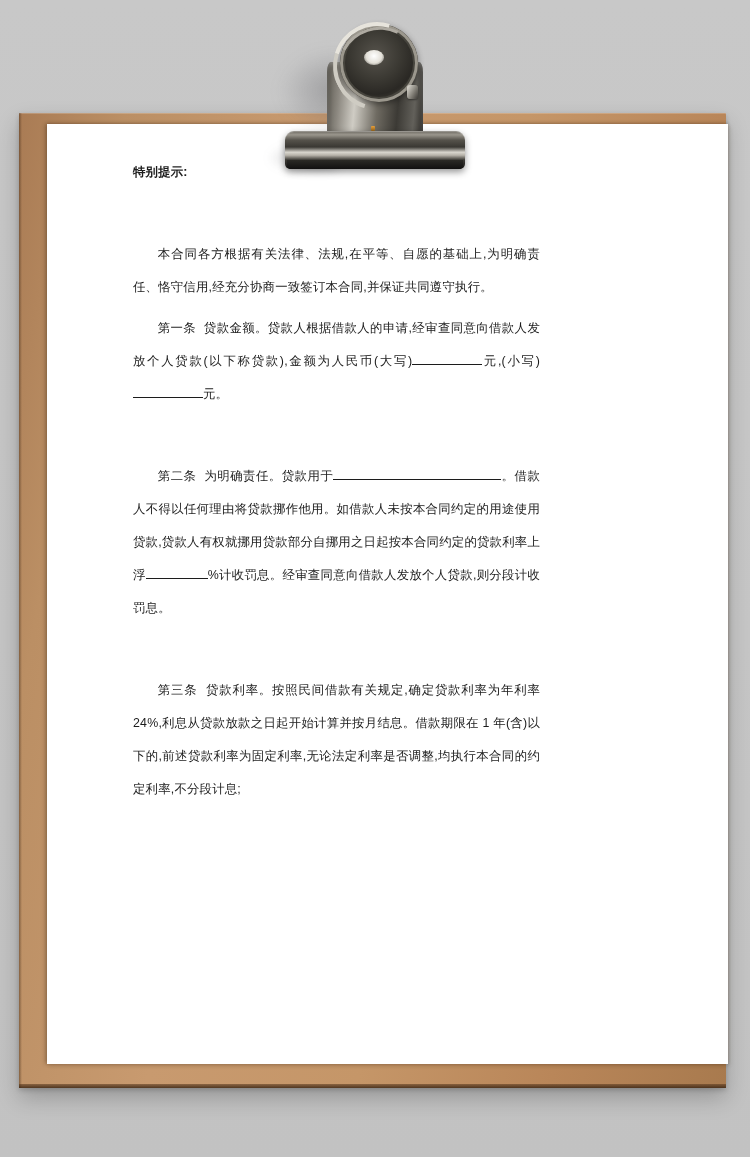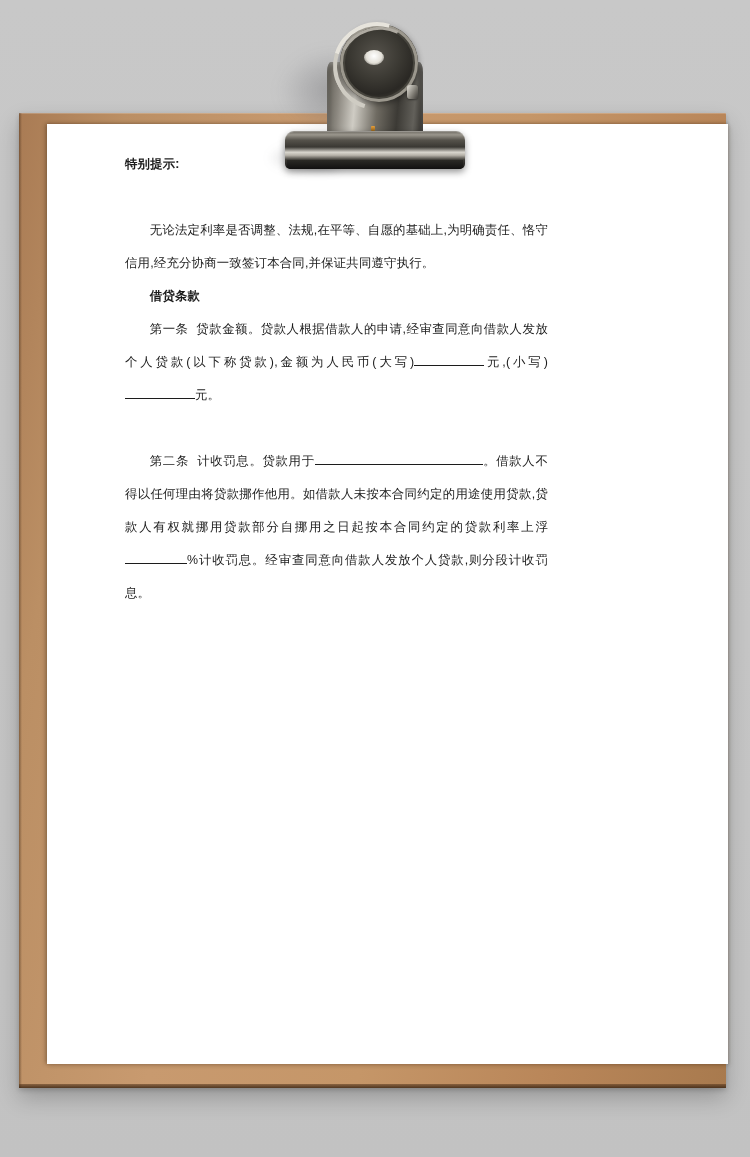--- a/index.html
+++ b/index.html
@@ -81,21 +81,21 @@
     top: 148px;
     width: 423px;
     color: #1c1c1c;
     font-size: 12.4px;
     line-height: 33px;
     text-align: justify;
     text-justify: inter-ideograph;
     letter-spacing: 0.2px;
   }
   #doc p {
-    margin: 0;
+    margin: 8px;
   }
   .indent     { text-indent: 2em; }
   .bold       { font-weight: normal; }
   .heading    { font-weight: bold; text-indent: 2em; }
   .title-bold { font-weight: bold; }
   .spacer     { height: 33px; }
   .blank {
     display: inline-block;
     border-bottom: 1px solid #1c1c1c;
     vertical-align: baseline;
@@ -220,38 +220,41 @@
 
   <div id="paper"></div>
 
   <div id="doc">
 
     <p class="title-bold">特别提示:</p>
 
     <div class="spacer"></div>
 
 
-    <p class="indent">无论法定利率是否调整、法规,在平等、自愿的基础上,为明确责任、恪守信用,经充分协商一致签订本合同,并保证共同遵守执行。</p>
-
-    <p class="heading">借贷条款</p>
+    <p class="indent">本合同各方根据有关法律、法规,在平等、自愿的基础上,为明确责任、恪守信用,经充分协商一致签订本合同,并保证共同遵守执行。</p>
+
 
     <p class="indent">
       <span class="bold">第一条</span>&nbsp;
       <span>贷款金额。贷款人根据借款人的申请,经审查同意向借款人发放个人贷款(以下称贷款),金额为人民币(大写)</span><span class="blank b-lg"></span><span>元,(小写)</span><span class="blank b-lg"></span><span>元。</span>
     </p>
 
     <div class="spacer"></div>
 
     <p class="indent">
       <span class="bold">第二条</span>&nbsp;
-      <span>计收罚息。贷款用于</span><span class="blank b-xl"></span><span>。借款人不得以任何理由将贷款挪作他用。如借款人未按本合同约定的用途使用贷款,贷款人有权就挪用贷款部分自挪用之日起按本合同约定的贷款利率上浮</span><span class="blank b-md"></span><span>%计收罚息。经审查同意向借款人发放个人贷款,则分段计收罚息。</span>
+      <span>为明确责任。贷款用于</span><span class="blank b-xl"></span><span>。借款人不得以任何理由将贷款挪作他用。如借款人未按本合同约定的用途使用贷款,贷款人有权就挪用贷款部分自挪用之日起按本合同约定的贷款利率上浮</span><span class="blank b-md"></span><span>%计收罚息。经审查同意向借款人发放个人贷款,则分段计收罚息。</span>
     </p>
 
     <div class="spacer"></div>
 
+    <p class="indent">
+      <span class="bold">第三条</span>&nbsp;
+      <span>贷款利率。按照民间借款有关规定,确定贷款利率为年利率 </span><span class="bold">24%</span><span>,利息从贷款放款之日起开始计算并按月结息。借款期限在 1 年(含)以下的,前述贷款利率为固定利率,无论法定利率是否调整,均执行本合同的约定利率,不分段计息;</span>
+    </p>
 
     <div class="spacer"></div>
 
 
   </div>
 
   <div id="clip">
     <div id="clip-shadow"></div>
     <div id="clip-bar-shadow"></div>
     <div id="clip-neck"></div>

